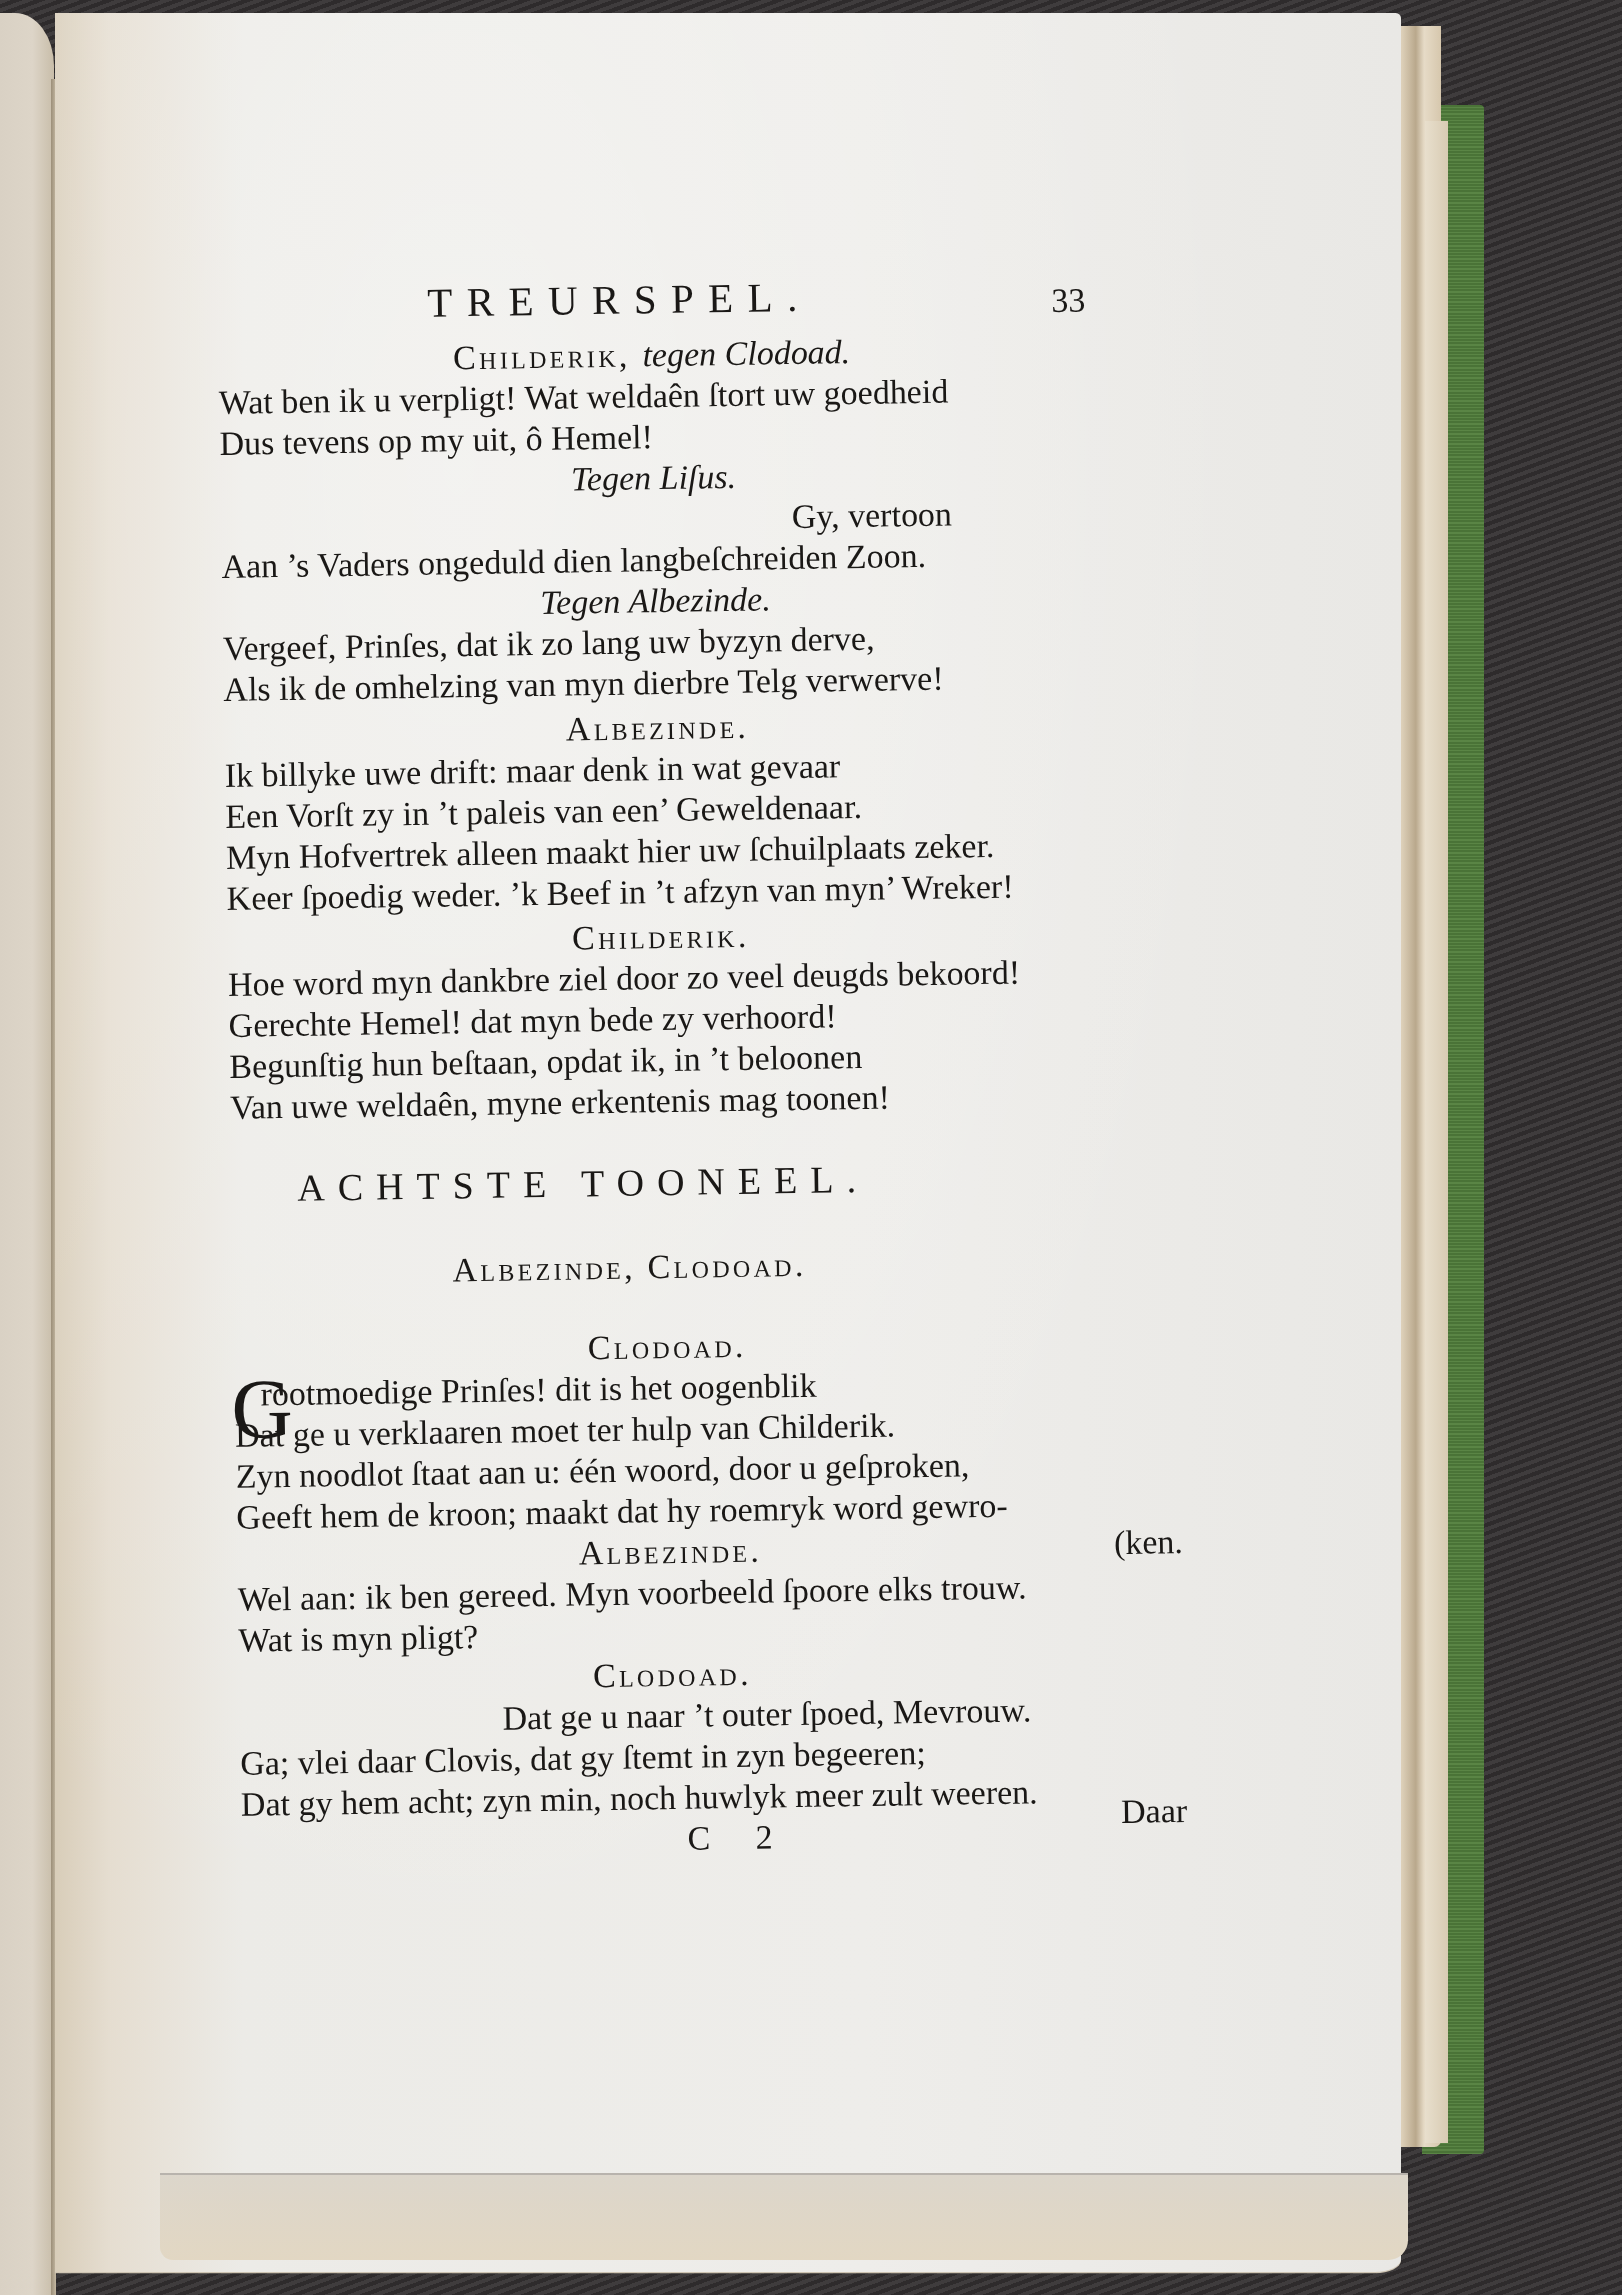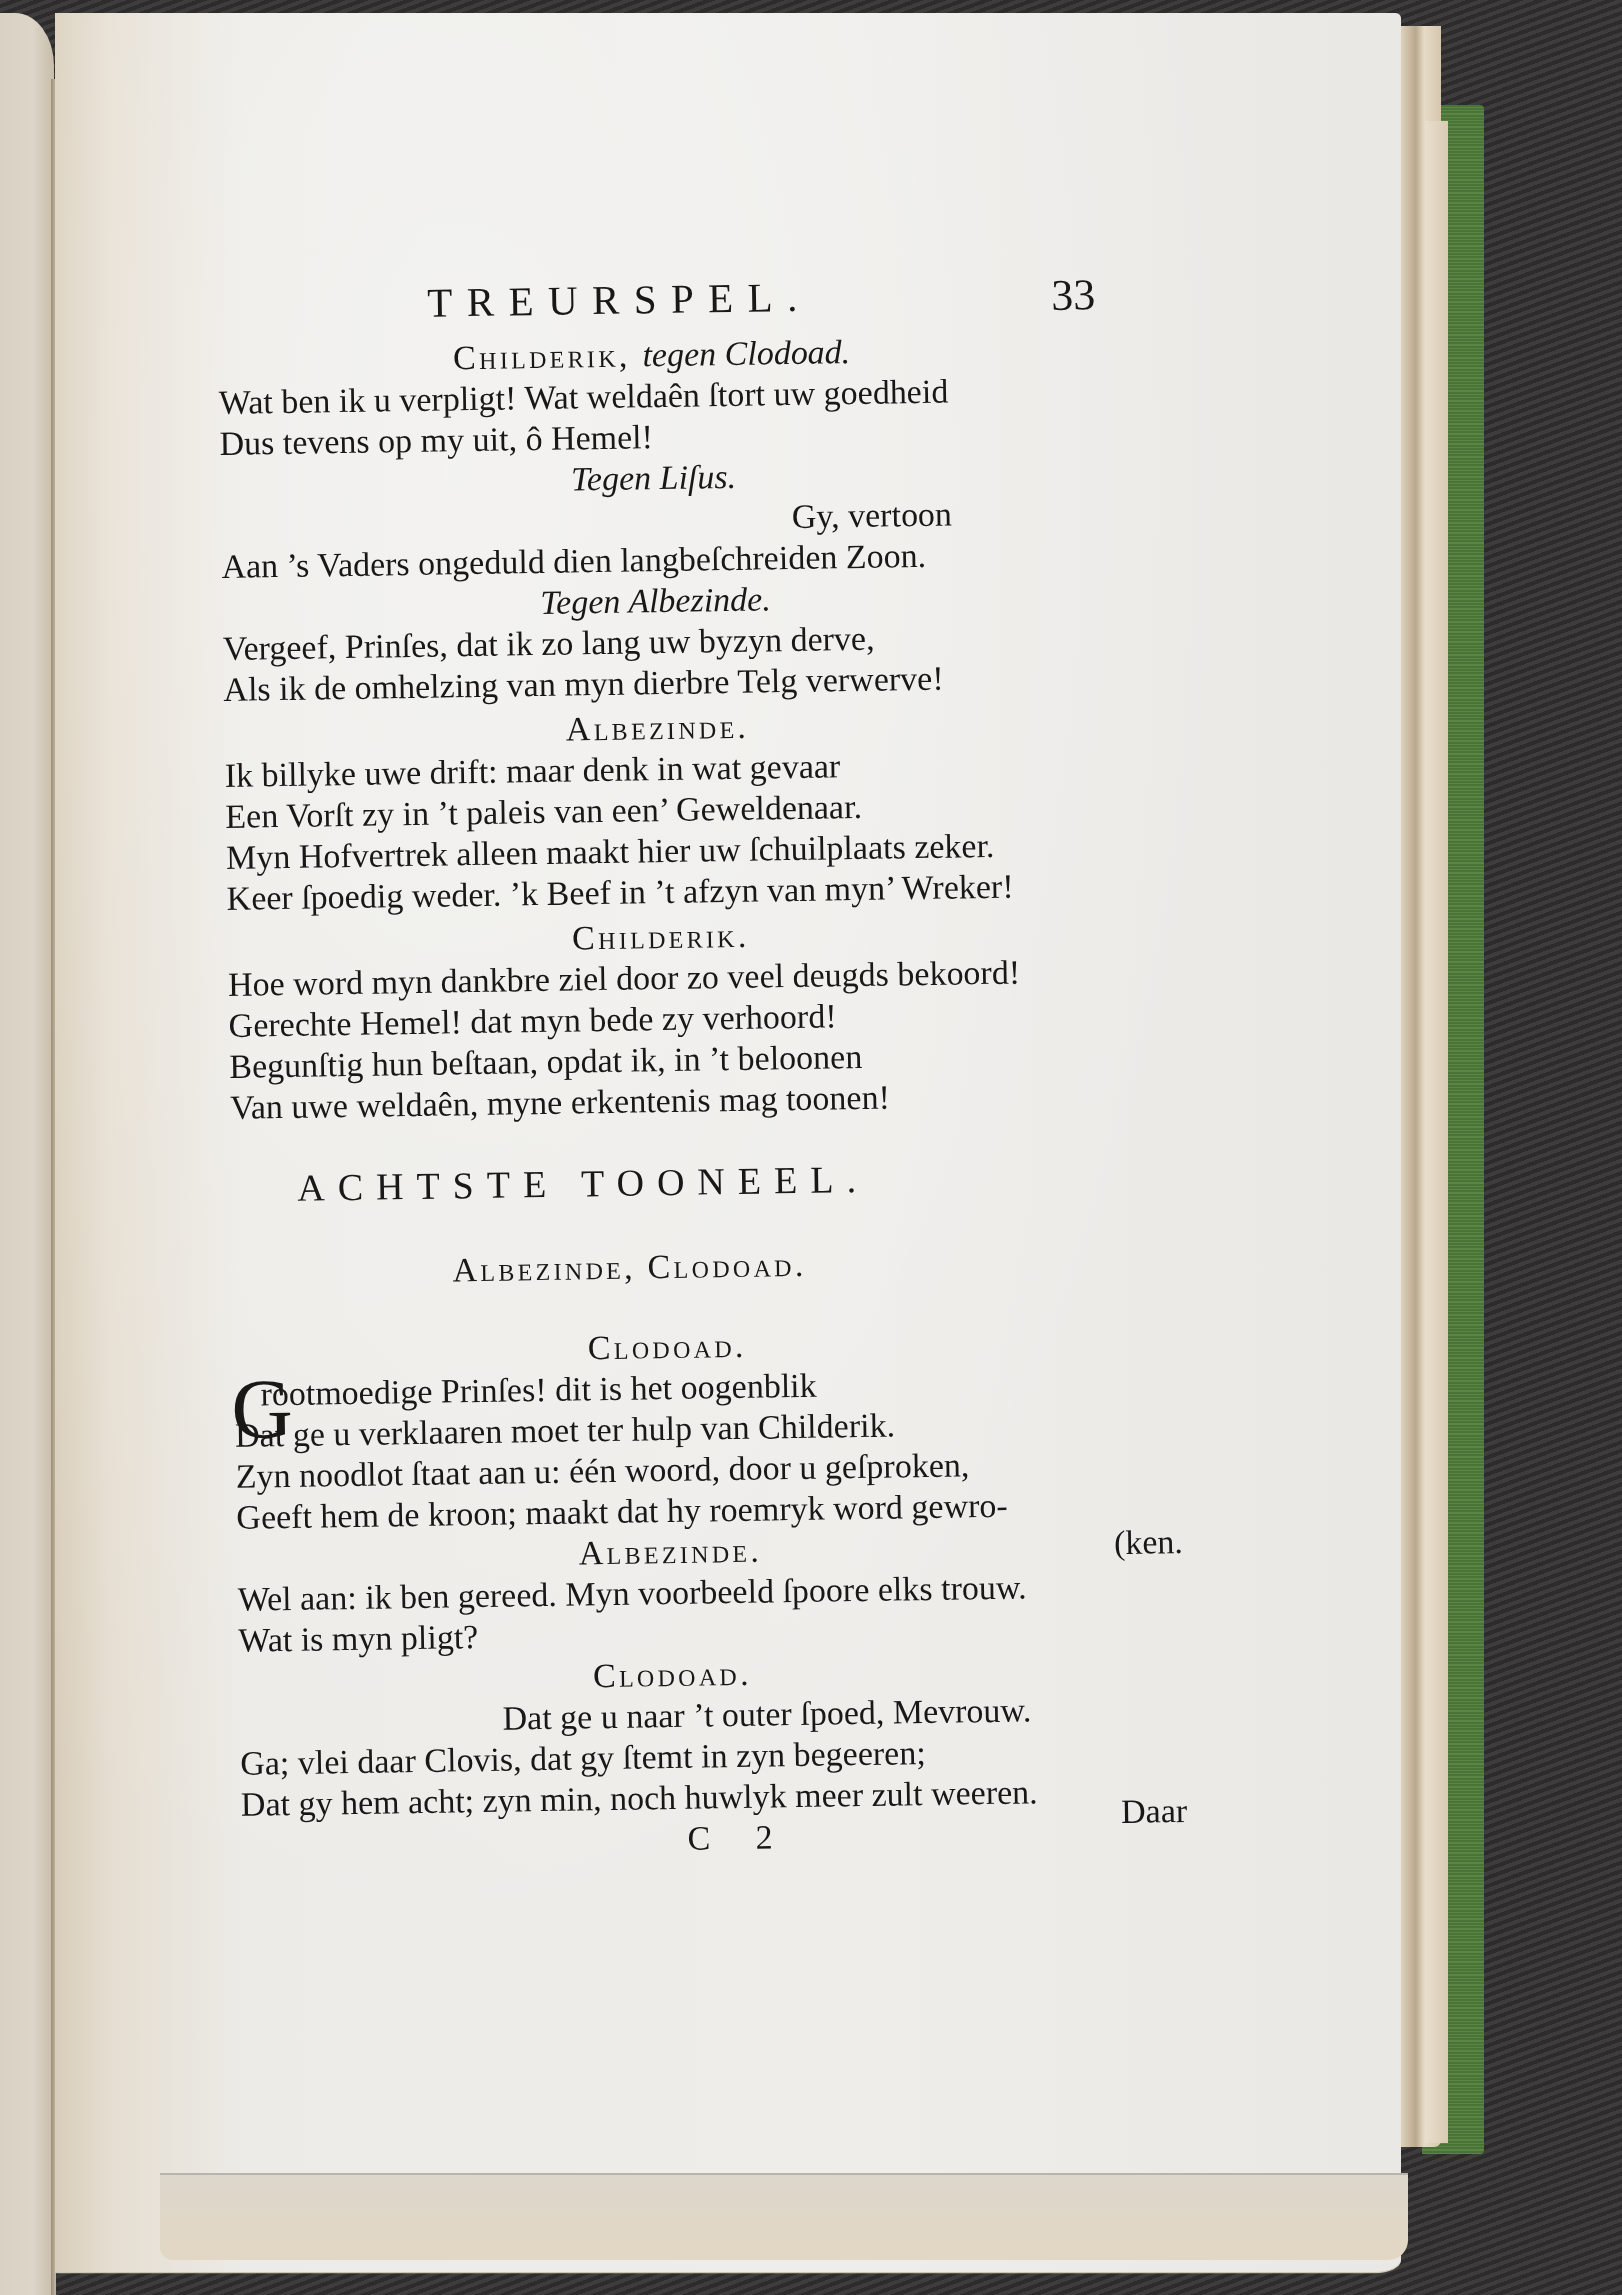--- a/index.html
+++ b/index.html
@@ -109,22 +109,22 @@
       position: absolute;
       left: 210px;
       top: 0;
       font-size: 41px;
       letter-spacing: 14.4px;
       font-weight: normal;
     }
     .page-number {
       position: absolute;
       left: 834px;
-      top: 1px;
-      font-size: 44px;
+      top: 13px;
+      font-size: 34px;
     }
     .speaker {
       text-align: center;
       font-size: 34px;
       font-variant: small-caps;
       letter-spacing: 3.3px;
       line-height: 41px;
       margin-right: 79px;
     }
     .speaker .stage-inline {

